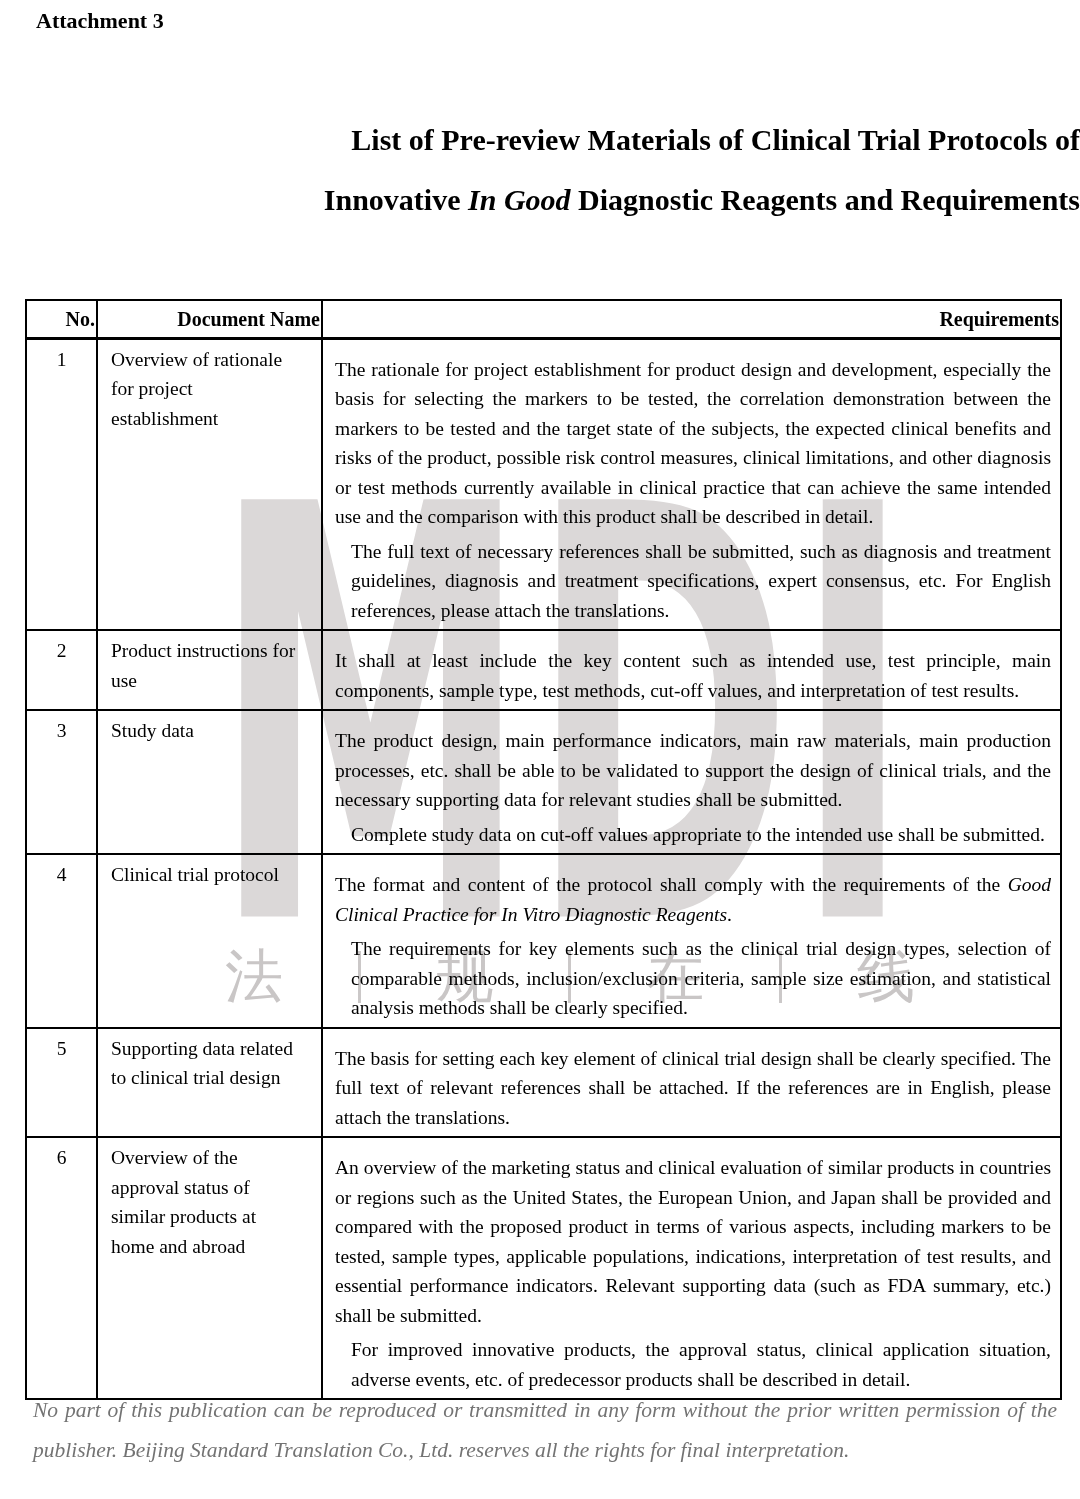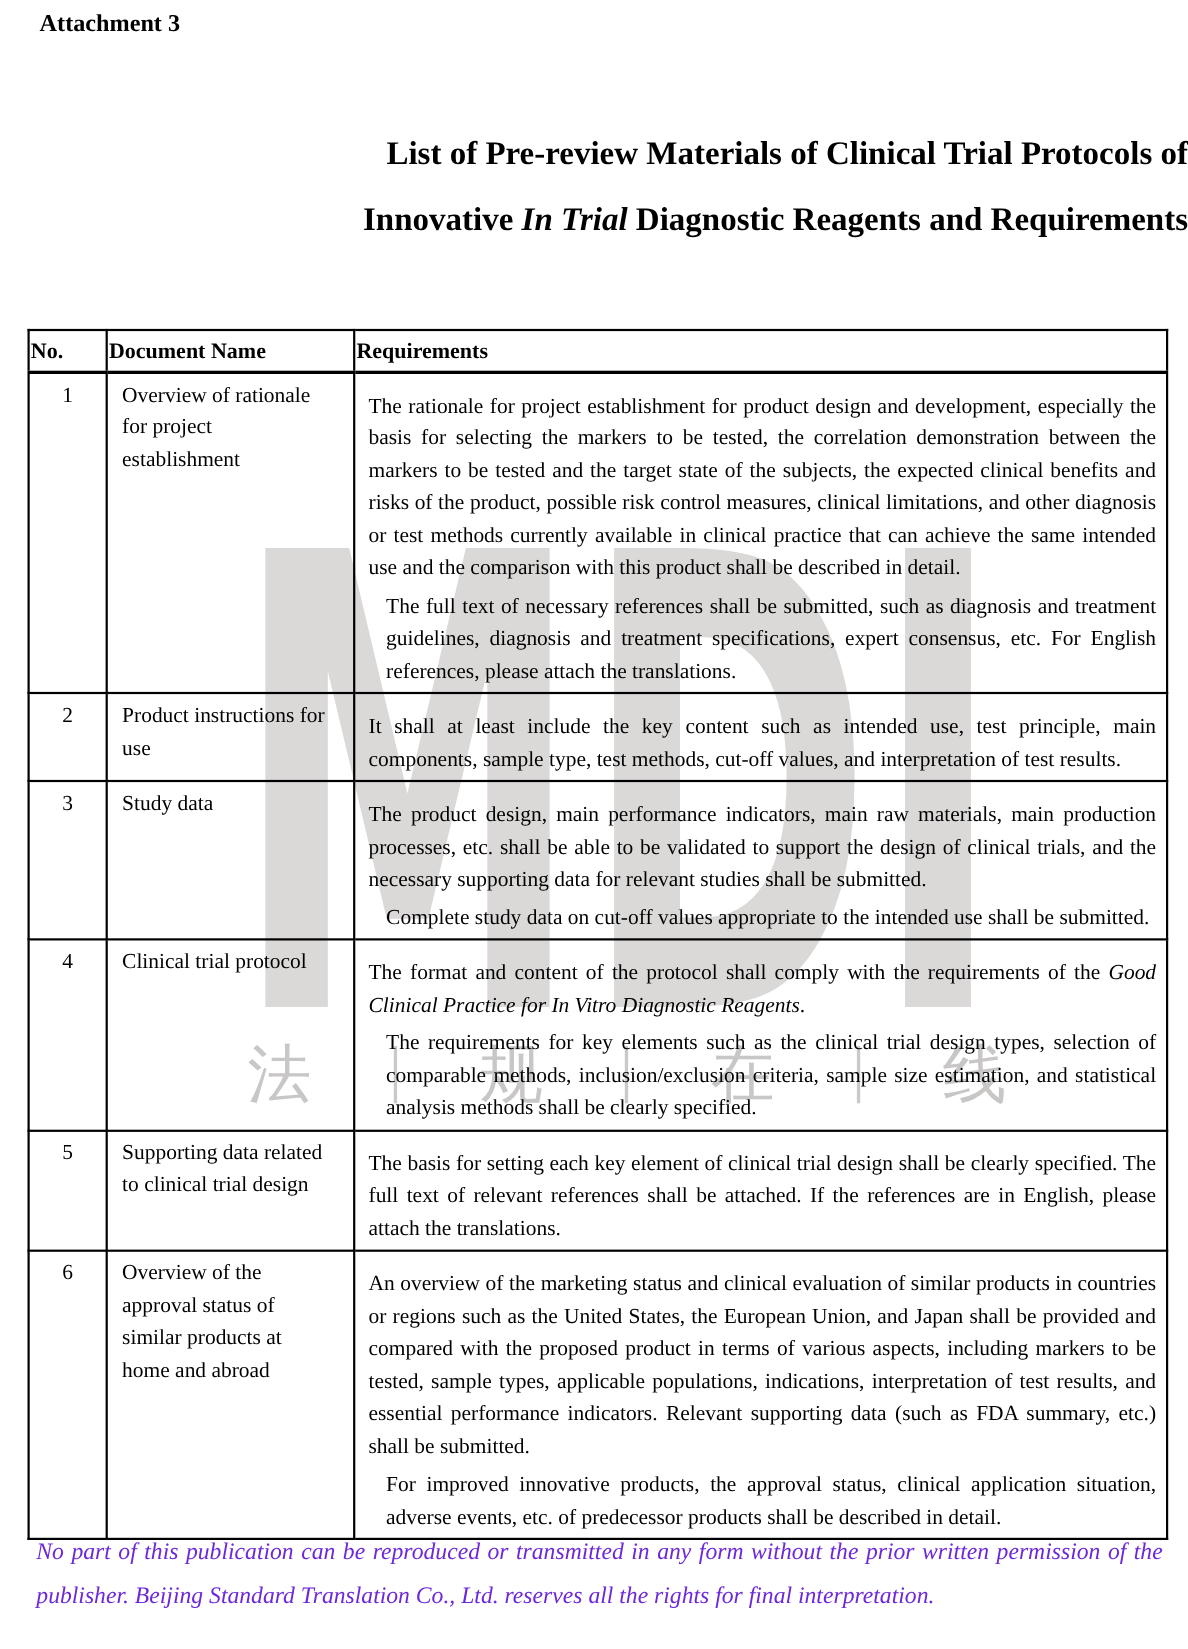--- a/index.html
+++ b/index.html
@@ -95,42 +95,42 @@
   .doc-table th, .doc-table td {
     border: 2px solid #000000;
     vertical-align: top;
     font-size: 19.5px;
     line-height: 29.5px;
     overflow: hidden;
   }
   .doc-table th {
     font-size: 20px;
     font-weight: bold;
-    text-align: left;
+    text-align: right;
     vertical-align: middle;
     height: 38px;
     line-height: 22px;
     border-bottom-width: 3px;
   }
   td.no-cell   { text-align: center; padding-top: 5px; }
   td.name-cell { padding: 5px 8px 4px 13px; }
   td.req-cell  { padding: 15px 9px 4px 12px; text-align: justify; }
   td.req-cell p { margin: 0; }
   td.req-cell p + p { margin-top: 5px; margin-left: 16px; }
   td.req-cell .it { font-style: italic; }
 
   .footer-notice {
     position: absolute;
     left: 33px;
     top: 1368px;
     width: 1024px;
     font-size: 21.5px;
     line-height: 40.5px;
     font-style: italic;
-    color: #6d28d9;
+    color: #737373;
     text-align: justify;
   }
 </style>
 </head>
 <body>
 
 <div class="page">
 
   <div class="watermark">
     <div class="wm-logo">MDI</div>
@@ -144,21 +144,21 @@
         <span>线</span>
       </div>
   </div>
 
   <div class="content">
 
     <div class="attachment">Attachment 3</div>
 
     <div class="doc-title">
       <div>List of Pre-review Materials of Clinical Trial Protocols of</div>
-      <div><span>Innovative </span><span class="it">In Trial</span><span> Diagnostic Reagents and Requirements</span></div>
+      <div><span>Innovative </span><span class="it">In Good</span><span> Diagnostic Reagents and Requirements</span></div>
     </div>
 
     <table class="doc-table">
       <colgroup>
         <col style="width:71px">
         <col style="width:225px">
         <col>
       </colgroup>
       <thead>
         <tr>

